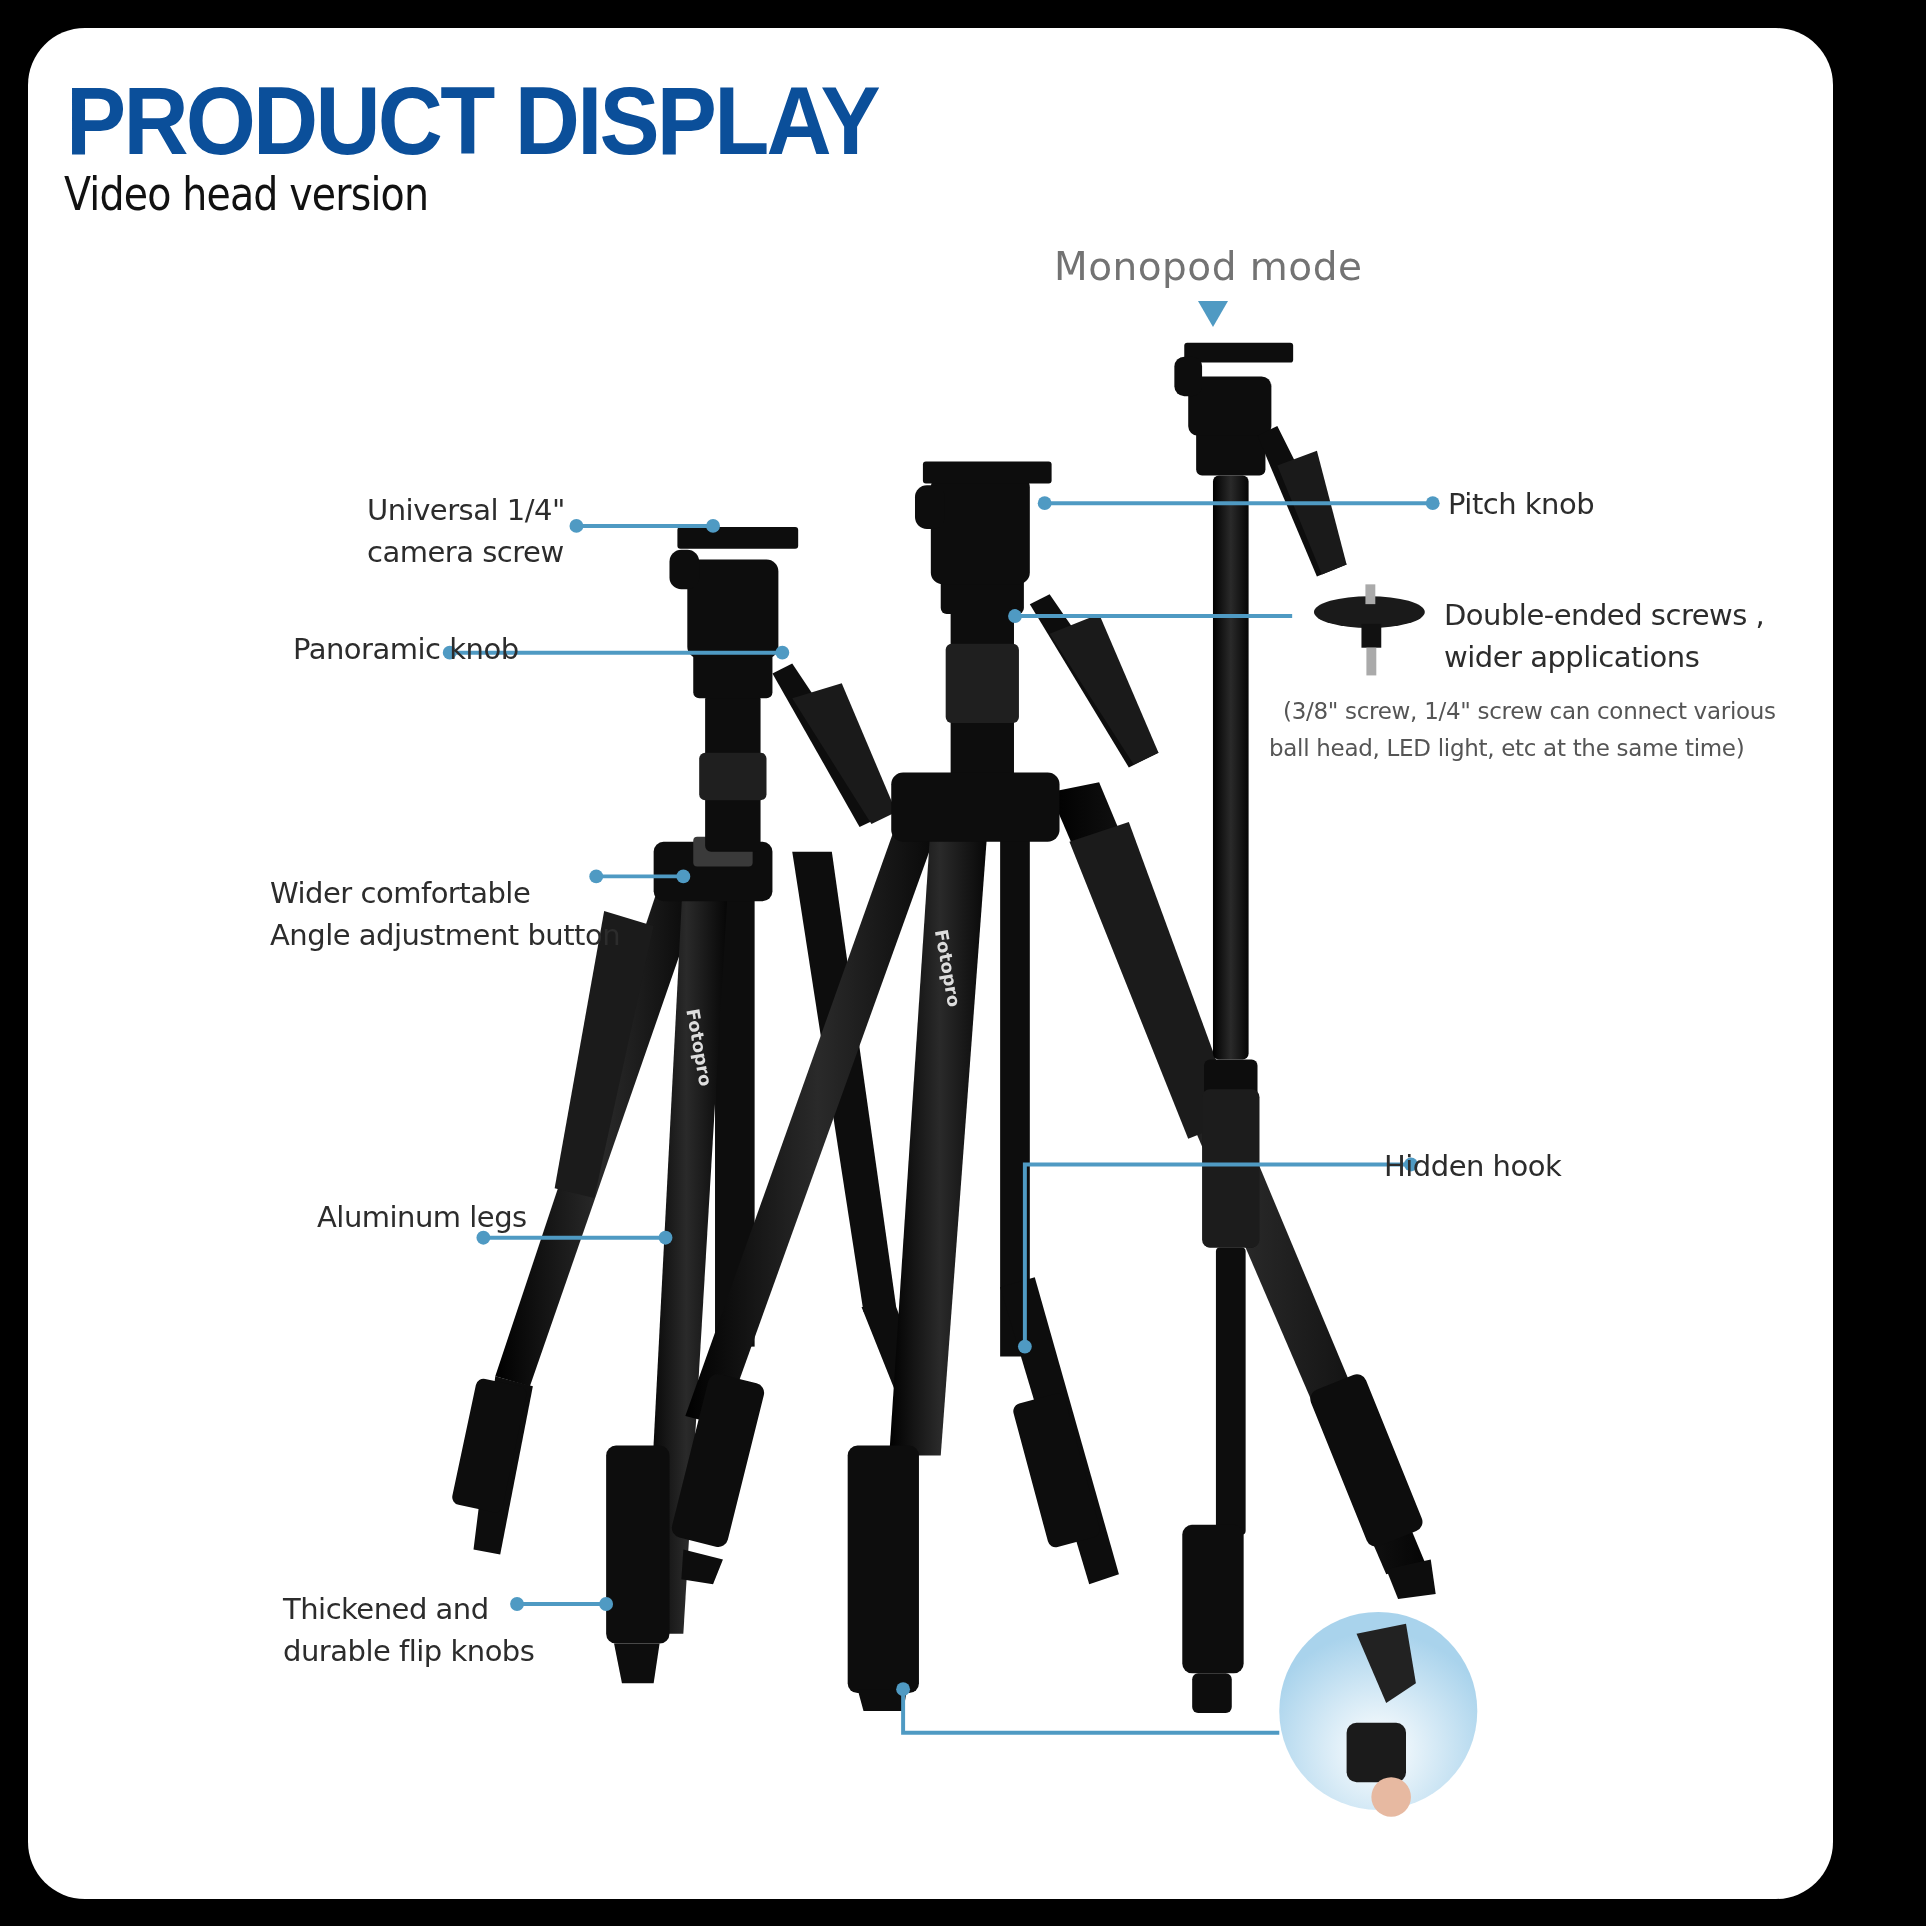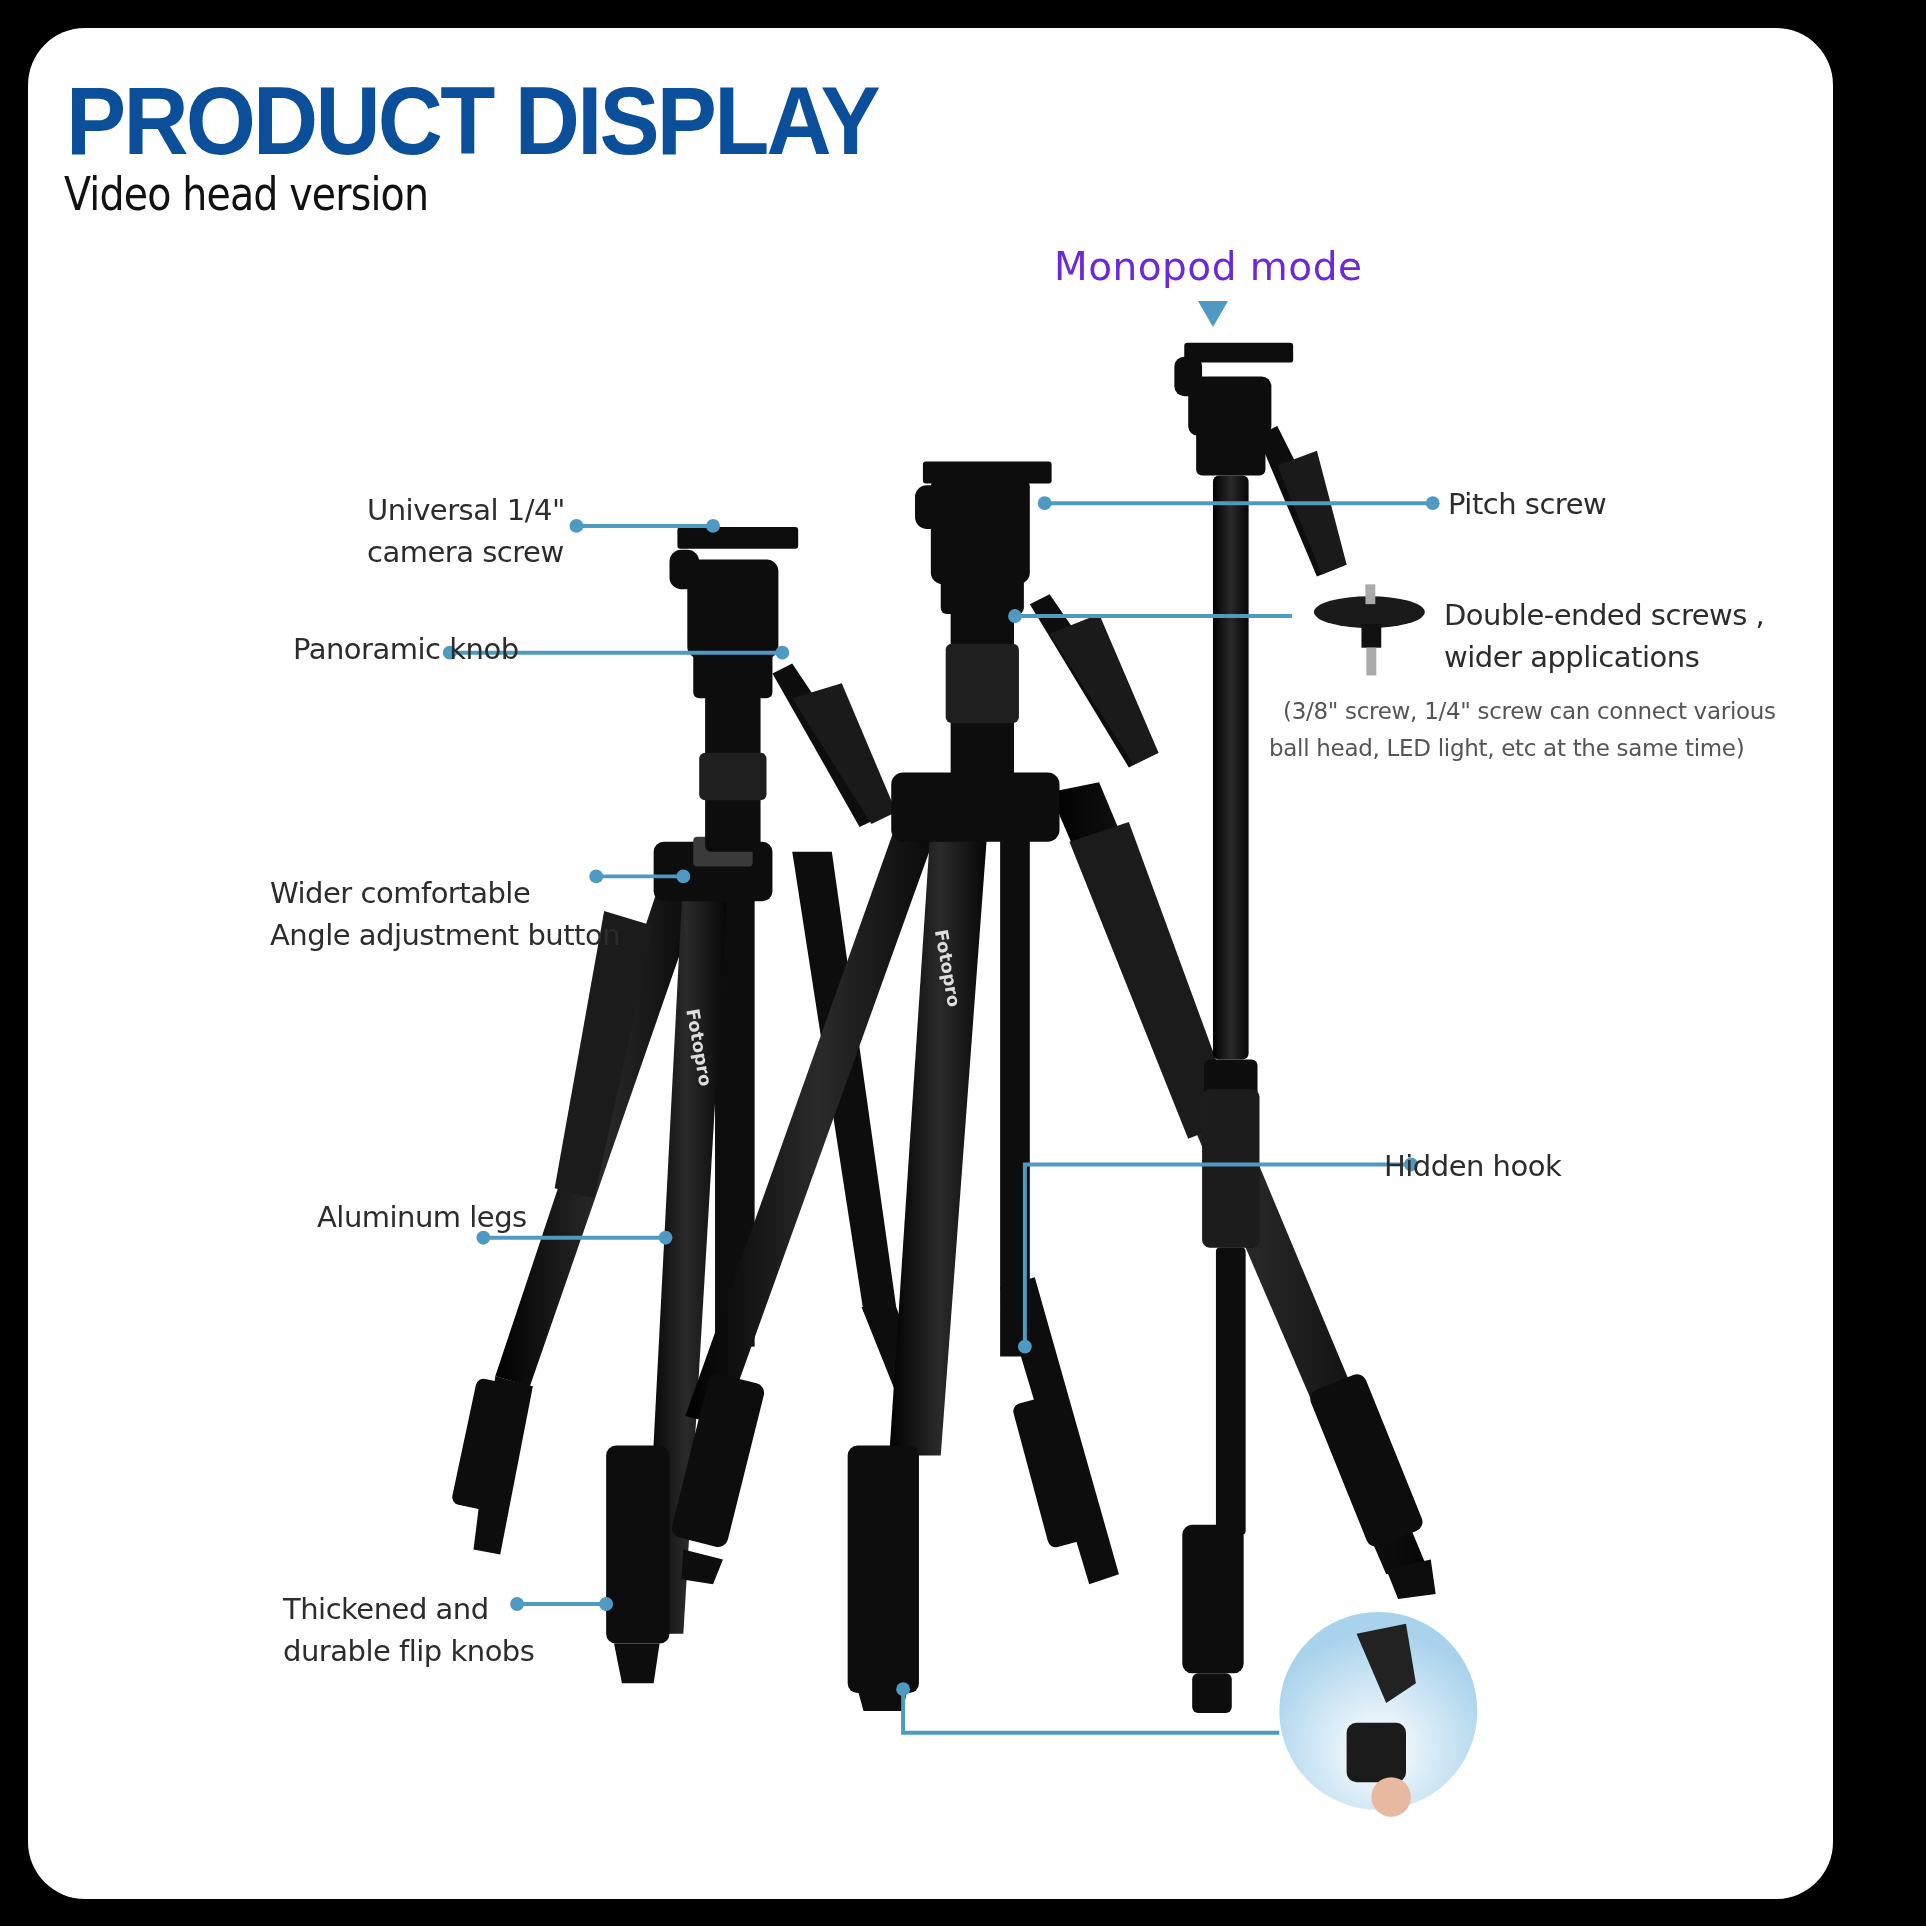--- a/index.html
+++ b/index.html
@@ -3,21 +3,21 @@
   <meta charset="utf-8">
   <style>
     html,body{margin:0;padding:0;background:#000;}
     body{width:1927px;height:1927px;position:relative;overflow:hidden;font-family:"DejaVu Sans","Liberation Sans",sans-serif;}
     .card{position:absolute;left:28px;top:28px;width:1805px;height:1871px;background:#fff;border-radius:57px;overflow:hidden;}
     .title{position:absolute;left:38px;top:44px;font-family:"Liberation Sans",sans-serif;font-weight:bold;font-size:97px;letter-spacing:-3px;color:#0b4f9a;line-height:1;transform:scaleX(0.93);transform-origin:left;}
     .subtitle{position:absolute;left:36px;top:139px;font-family:"DejaVu Sans",sans-serif;font-size:46px;color:#111;letter-spacing:-1px;transform:scaleX(0.86);transform-origin:left;}
     .label{position:absolute;color:#2c2c2c;font-size:29px;line-height:42px;font-family:"DejaVu Sans",sans-serif;letter-spacing:-0.5px;white-space:nowrap;}
     .label span{display:block;}
     .note{position:absolute;color:#555;font-size:23px;line-height:37px;white-space:nowrap;font-family:"DejaVu Sans",sans-serif;letter-spacing:-0.3px;}
-    .monopod-title{position:absolute;left:1026px;top:216px;font-size:39px;color:#6d28d9;font-family:"DejaVu Sans",sans-serif;letter-spacing:0.5px;}
+    .monopod-title{position:absolute;left:1026px;top:216px;font-size:39px;color:#737373;font-family:"DejaVu Sans",sans-serif;letter-spacing:0.5px;}
     .arrow-down{position:absolute;left:1170px;top:273px;width:0;height:0;border-left:15px solid transparent;border-right:15px solid transparent;border-top:26px solid #4f9ac3;}
     svg.art{position:absolute;left:0;top:0;}
   </style>
 </head>
 <body>
 
 <div class="card">
 
   <div class="title">PRODUCT DISPLAY</div>
   <div class="subtitle">Video head version</div>
@@ -181,21 +181,21 @@
     <span>Angle adjustment button</span>
   </div>
   <div class="label" style="left:289px;top:1168px;">
     <span>Aluminum legs</span>
   </div>
   <div class="label" style="left:255px;top:1560px;">
     <span>Thickened and</span>
     <span>durable flip knobs</span>
   </div>
   <div class="label" style="left:1420px;top:455px;">
-    <span>Pitch screw</span>
+    <span>Pitch knob</span>
   </div>
   <div class="label" style="left:1416px;top:566px;">
     <span>Double-ended screws ,</span>
     <span>wider applications</span>
   </div>
   <div class="note" style="left:1241px;top:665px;">
     <span style="display:block;padding-left:14px;">(3/8" screw, 1/4" screw can connect various</span>
     <span style="display:block;">ball head, LED light, etc at the same time)</span>
   </div>
   <div class="label" style="left:1356px;top:1117px;">

